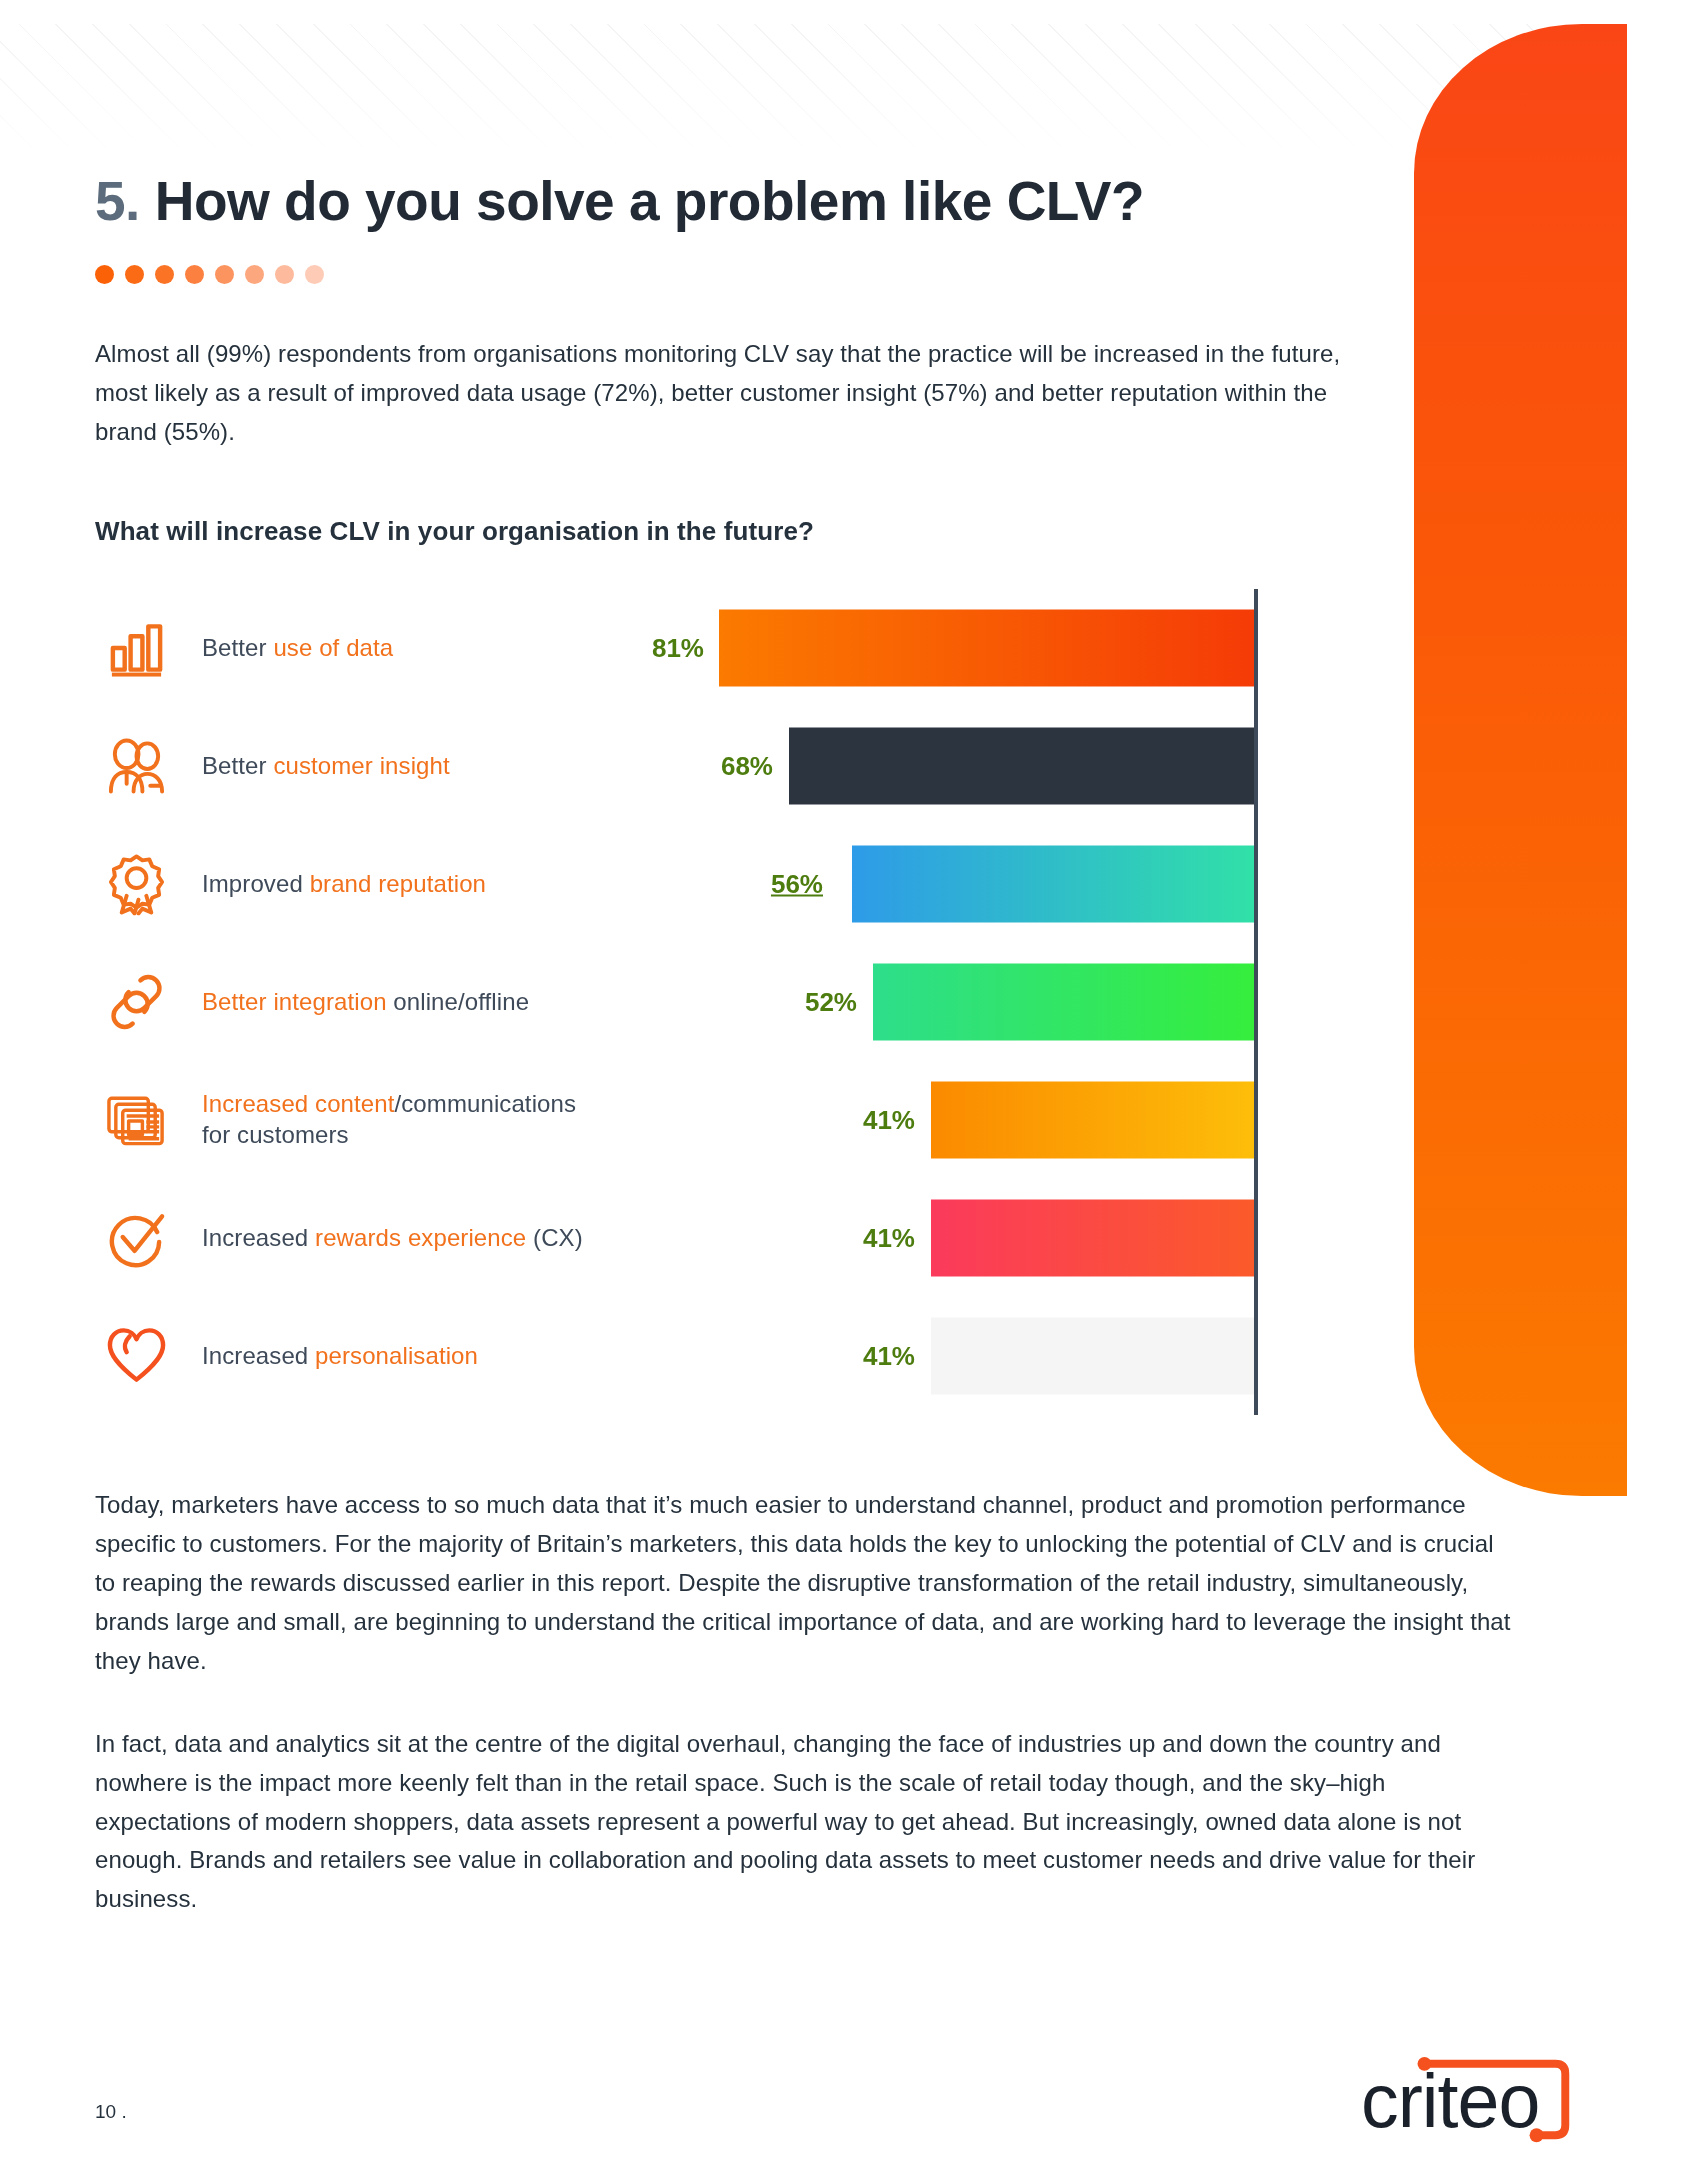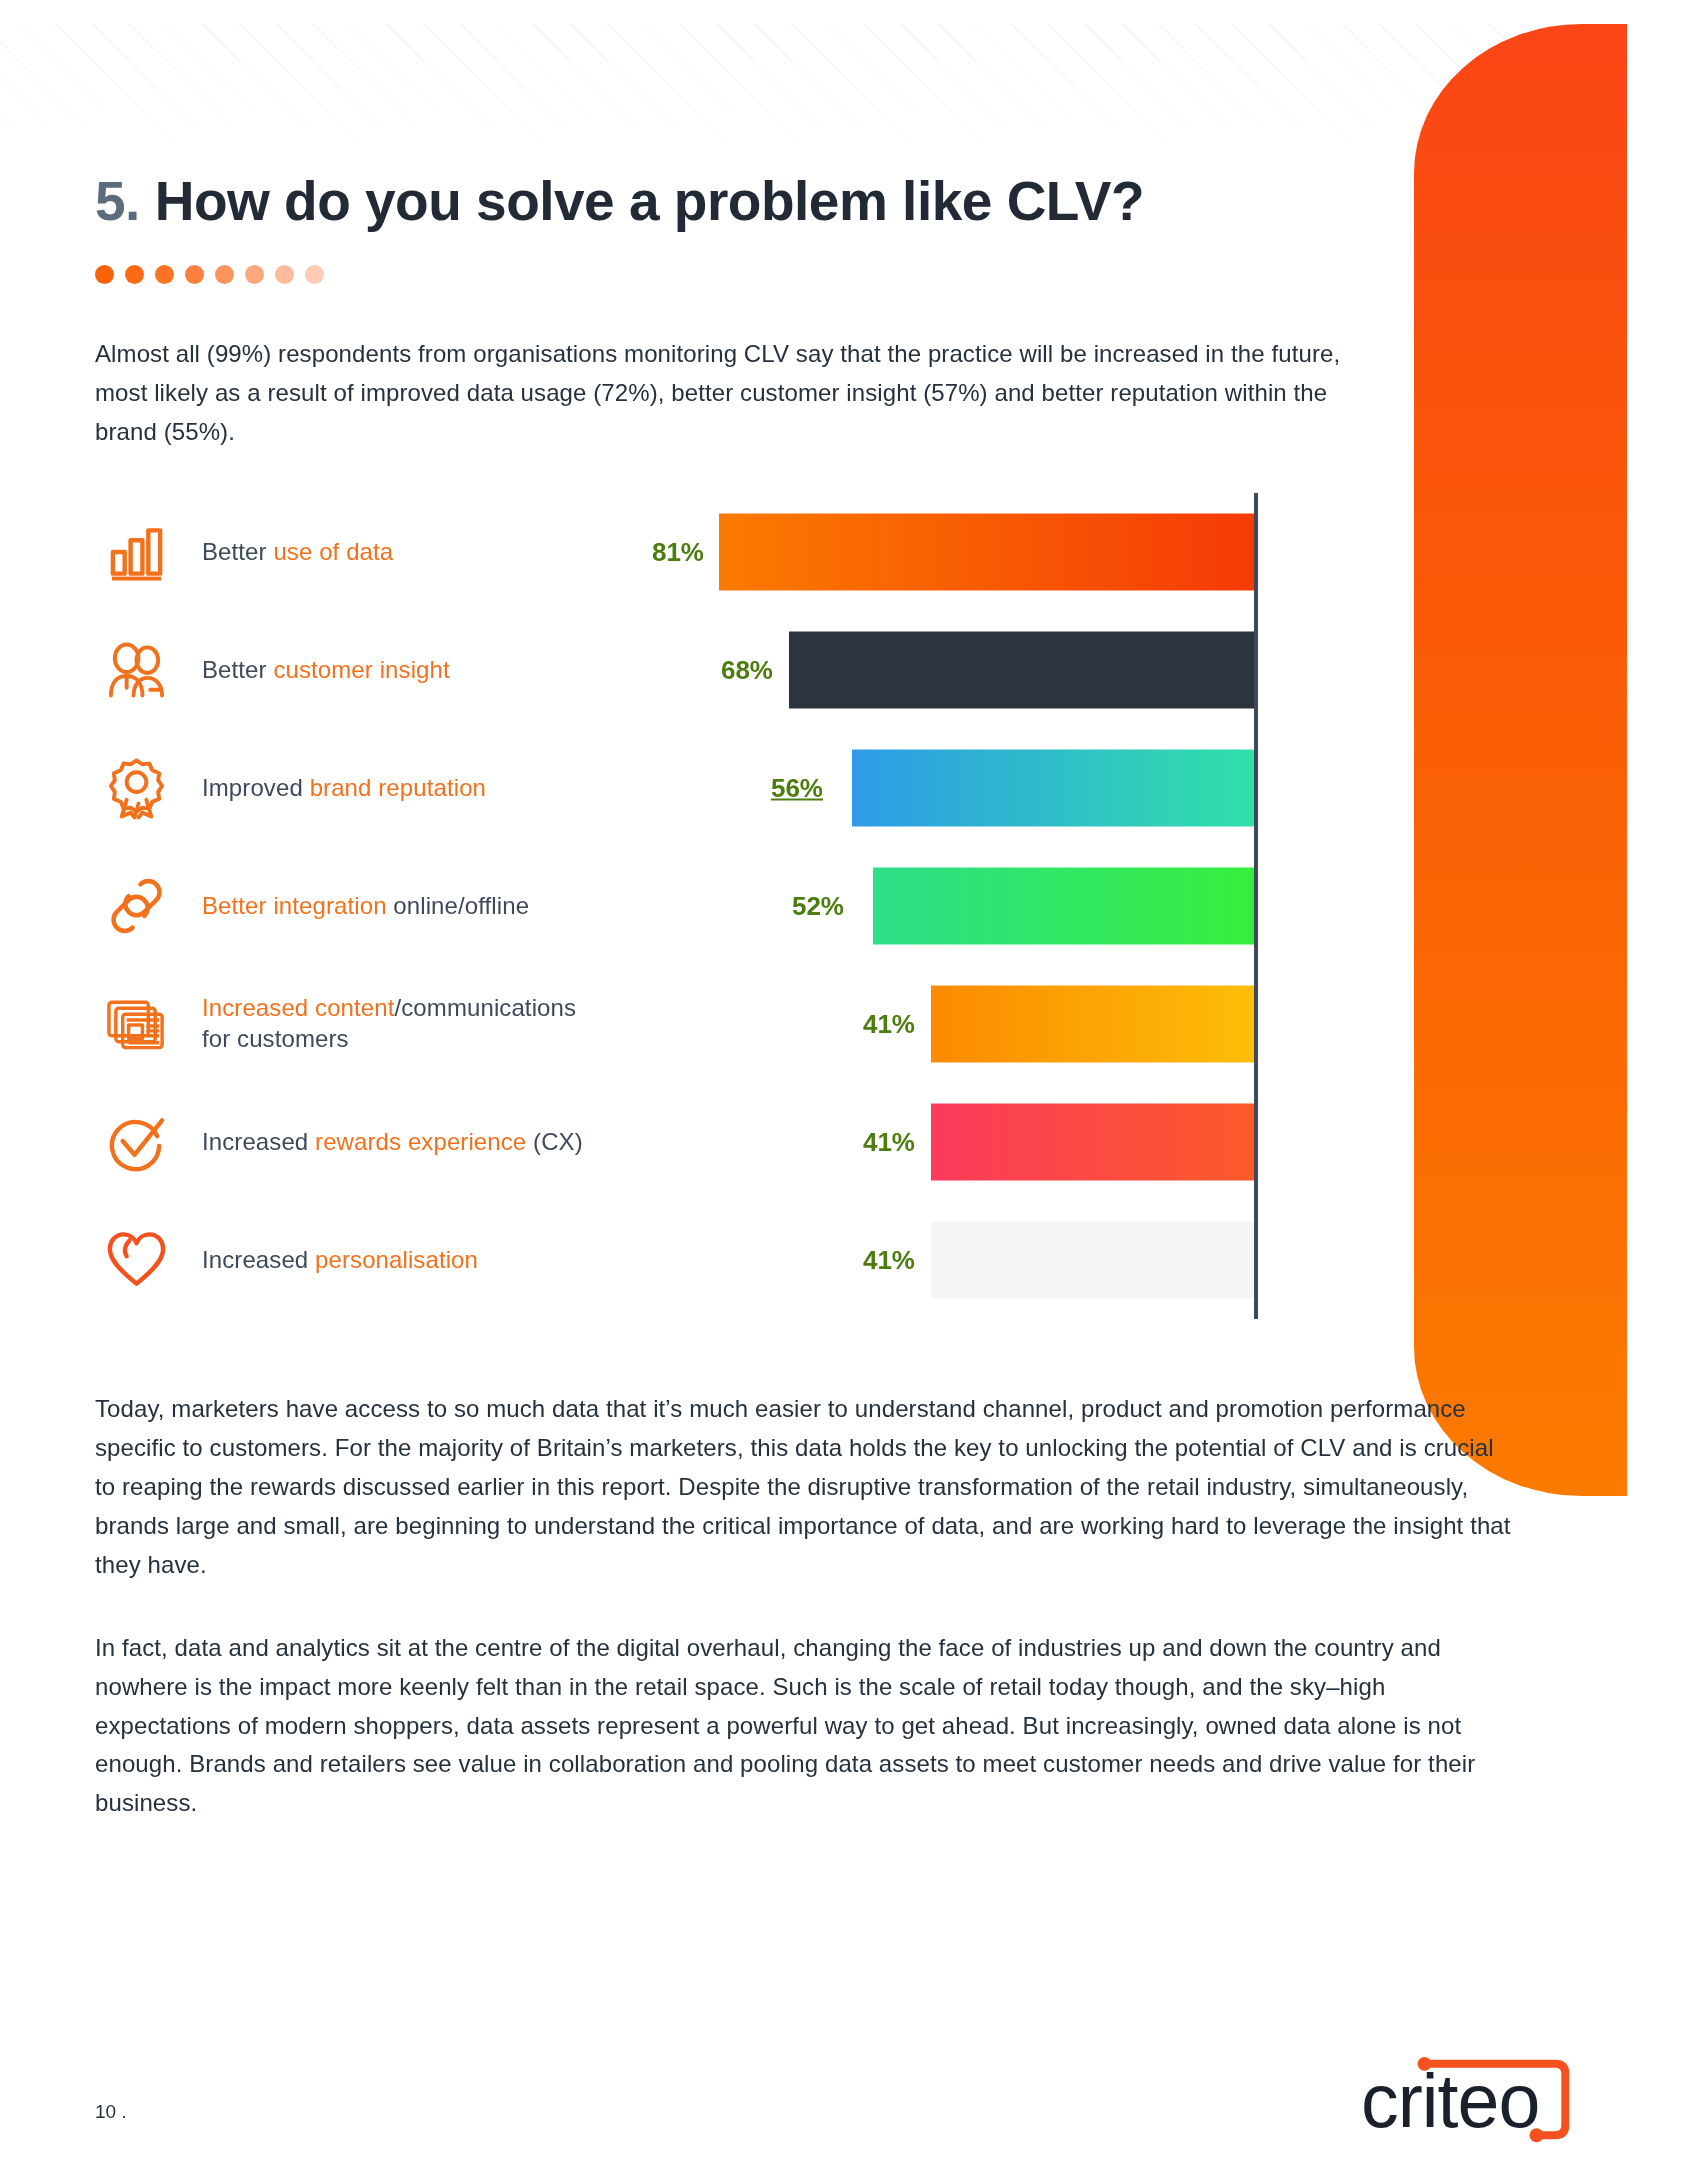--- a/index.html
+++ b/index.html
@@ -202,20 +202,21 @@
         <span class="dot" style="background: rgb(251, 115, 37);"></span>
         <span class="dot" style="background: rgb(252, 129, 64);"></span>
         <span class="dot" style="background: rgb(252, 148, 96);"></span>
         <span class="dot" style="background: rgb(253, 167, 126);"></span>
         <span class="dot" style="background: rgb(253, 186, 156);"></span>
         <span class="dot" style="background: rgb(254, 203, 182);"></span>
       </div>
 
     <p id="intro-para" class="body-text">Almost all (99%) respondents from organisations monitoring CLV say that the practice will be increased in the future, most likely as a result of improved data usage (72%), better customer insight (57%) and better reputation within the brand (55%).</p>
 
+    <h2 id="chart-question">What will increase CLV in your organisation in the future?</h2>
 
     <div id="chart">
       <div id="bar-rows">
           <div class="bar-row">
             <div class="icon-cell">
               <svg width="63" height="63" viewBox="0 0 64 64">
                 <g fill="none" stroke="#F2711C" stroke-width="4.5" stroke-linejoin="round">
                   <rect x="8" y="32" width="12" height="22"></rect>
                   <rect x="26" y="20" width="12" height="34"></rect>
                   <rect x="44" y="10" width="12" height="44"></rect>
@@ -263,21 +264,21 @@
             <div class="icon-cell">
               <svg width="63" height="63" viewBox="0 0 64 64">
                 <g fill="none" stroke="#F2711C" stroke-width="4.5" stroke-linecap="round">
                   <path d="M36 10 a11 11 0 0 1 16 16 L40 38 a11 11 0 0 1 -16 -16"></path>
                   <path d="M28 54 a11 11 0 0 1 -16 -16 L24 26 a11 11 0 0 1 16 16"></path>
                 </g>
               </svg>
             </div>
             <div class="label-cell"><span class="hl">Better integration</span><span> online/offline</span></div>
             <div class="bar" style="width: 381px; background: linear-gradient(to right, rgb(46, 222, 139), rgb(53, 238, 60));"></div>
-            <div class="value-cell" style="right: 414px;">52%</div>
+            <div class="value-cell" style="right: 401px;">52%</div>
           </div>
           <div class="bar-row">
             <div class="icon-cell">
               <svg width="63" height="63" viewBox="0 0 64 64">
                 <g fill="none" stroke="#F2711C" stroke-width="3.5" stroke-linejoin="round">
                   <rect x="4" y="10" width="40" height="34" rx="3"></rect>
                   <rect x="11" y="16" width="40" height="34" rx="3"></rect>
                   <rect x="18" y="22" width="40" height="34" rx="3"></rect>
                   <rect x="24" y="33" width="14" height="14"></rect>
                   <path d="M22 28 L55 28 M42 34 L55 34 M42 39 L55 39 M42 44 L55 44 M24 51 L55 51"></path>

